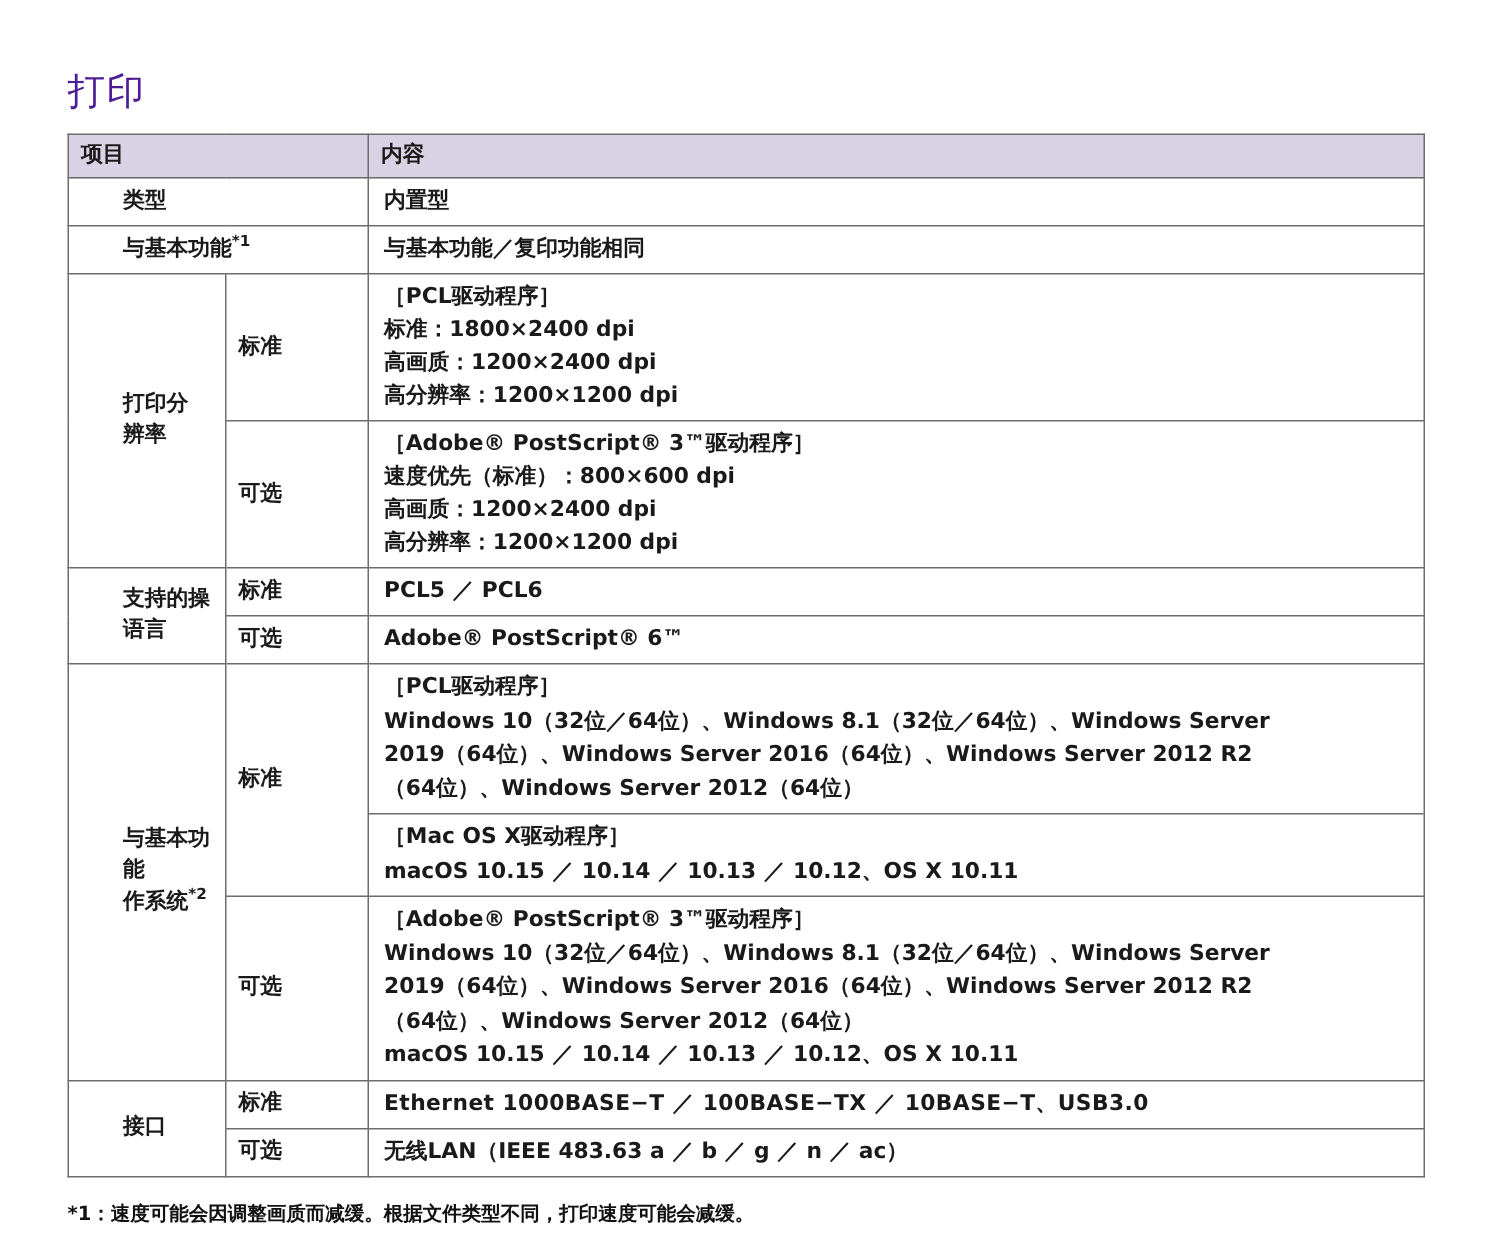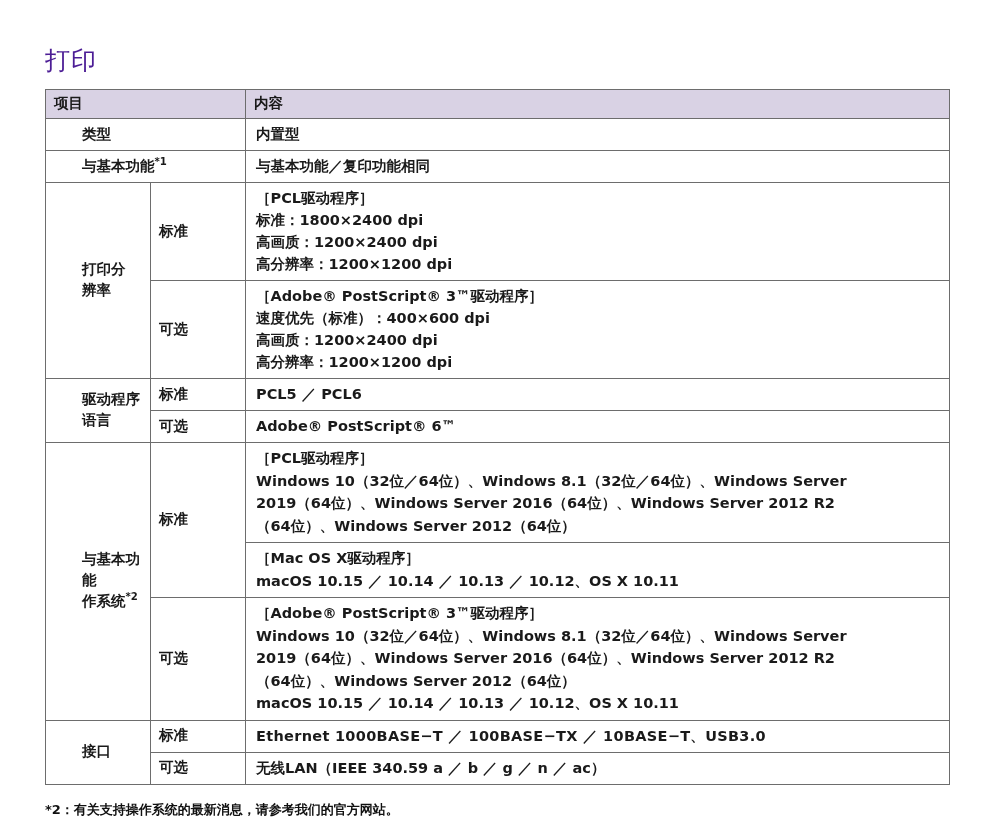--- a/index.html
+++ b/index.html
@@ -149,31 +149,31 @@
         </td>
       </tr>
 
       <tr>
         <td>
           <div class="cell-pad sub">可选</div>
         </td>
         <td>
           <div class="content">
             <div class="line">［Adobe® PostScript® 3™驱动程序］</div>
-            <div class="line">速度优先（标准）：400×600 dpi</div>
+            <div class="line">速度优先（标准）：800×600 dpi</div>
             <div class="line">高画质：1200×2400 dpi</div>
             <div class="line">高分辨率：1200×1200 dpi</div>
           </div>
         </td>
       </tr>
 
       <tr>
         <td rowspan="2">
           <div class="cell-pad rowlabel">
-            <div>驱动程序</div>
+            <div>支持的操</div>
             <div>语言</div>
           </div>
         </td>
         <td class="rowh-2">
           <div class="cell-pad sub">标准</div>
         </td>
         <td>
           <div class="content">PCL5 ／ PCL6</div>
         </td>
       </tr>
@@ -236,23 +236,24 @@
         <td>
           <div class="content mono-ish">Ethernet 1000BASE−T ／ 100BASE−TX ／ 10BASE−T、USB3.0</div>
         </td>
       </tr>
 
       <tr>
         <td class="rowh-2">
           <div class="cell-pad sub">可选</div>
         </td>
         <td>
-          <div class="content">无线LAN（IEEE 340.59 a ／ b ／ g ／ n ／ ac）</div>
+          <div class="content">无线LAN（IEEE 483.63 a ／ b ／ g ／ n ／ ac）</div>
         </td>
       </tr>
     </tbody>
   </table>
 
   <div class="footnotes">
+    <div>*1：速度可能会因调整画质而减缓。根据文件类型不同，打印速度可能会减缓。</div>
     <div>*2：有关支持操作系统的最新消息，请参考我们的官方网站。</div>
   </div>
 
 </div>
 
 </body></html>

